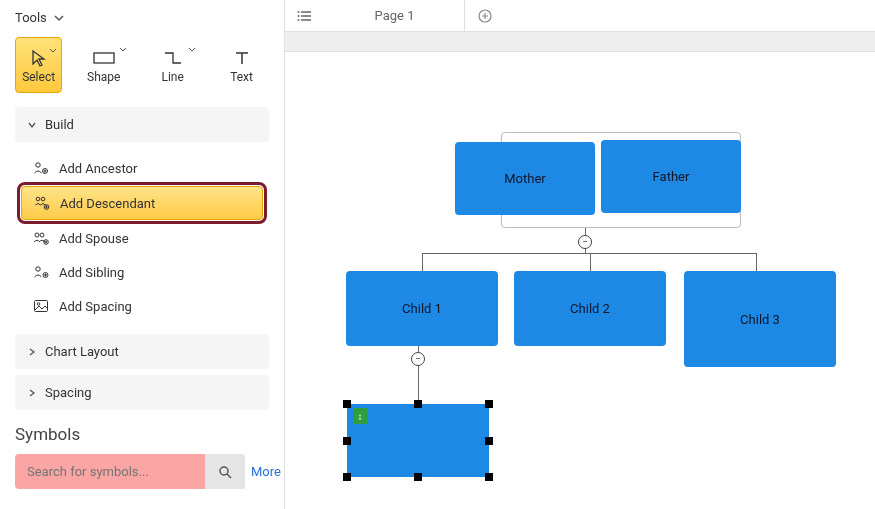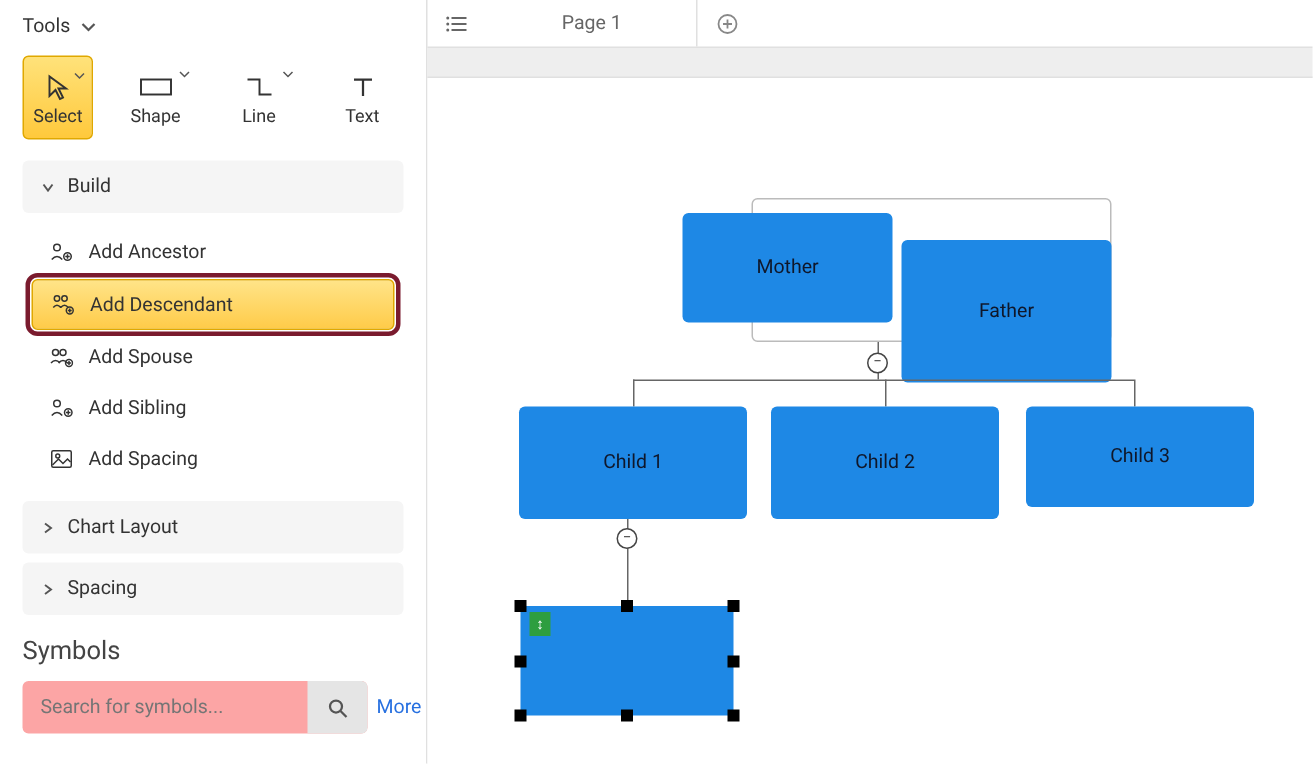--- a/index.html
+++ b/index.html
@@ -217,38 +217,38 @@
     </div>
   </div>
   <div class="gray-band"></div>
 
   <div class="canvas">
 
     <div class="parent-box" style="left:216px; top:80px; width:240px; height:96px;"></div>
     <div class="node" style="left:170px; top:90px; width:140px; height:73px;">
         <span>Mother</span>
       </div>
-    <div class="node" style="left:316px; top:108px; width:140px; height:95px;">
+    <div class="node" style="left:316px; top:88px; width:140px; height:73px;">
         <span>Father</span>
       </div>
 
     <div class="connector" style="left:300px; top:176px; width:0; height:25px; border-left:1px solid #666;"></div>
     <div class="collapse-circle" style="left:293px; top:183px;">−</div>
     <div class="connector" style="left:137px; top:201px; width:334px; height:0; border-top:1px solid #666;"></div>
     <div class="connector" style="left:137px; top:201px; width:0; height:18px; border-left:1px solid #666;"></div>
     <div class="connector" style="left:305px; top:201px; width:0; height:18px; border-left:1px solid #666;"></div>
     <div class="connector" style="left:471px; top:201px; width:0; height:18px; border-left:1px solid #666;"></div>
 
     <div class="node" style="left:61px; top:219px; width:152px; height:75px;">
         <span>Child 1</span>
       </div>
     <div class="node" style="left:229px; top:219px; width:152px; height:75px;">
         <span>Child 2</span>
       </div>
-    <div class="node" style="left:399px; top:219px; width:152px; height:67px;">
+    <div class="node" style="left:399px; top:219px; width:152px; height:96px;">
         <span>Child 3</span>
       </div>
 
     <div class="connector" style="left:133px; top:294px; width:0; height:56px; border-left:1px solid #666;"></div>
     <div class="collapse-circle" style="left:126px; top:300px;">−</div>
 
     <div class="selected-node" style="left:62px; top:352px; width:142px; height:73px;"></div>
     <div class="green-badge" style="left:68px; top:356px;">↕</div>
     <div class="handle" style="left:58px; top:348px;"></div>
     <div class="handle" style="left:129px; top:348px;"></div>

